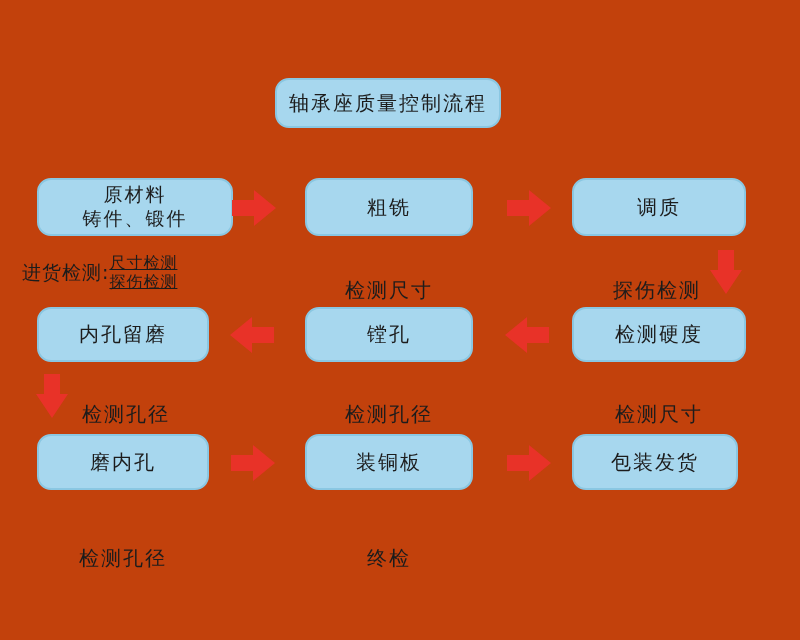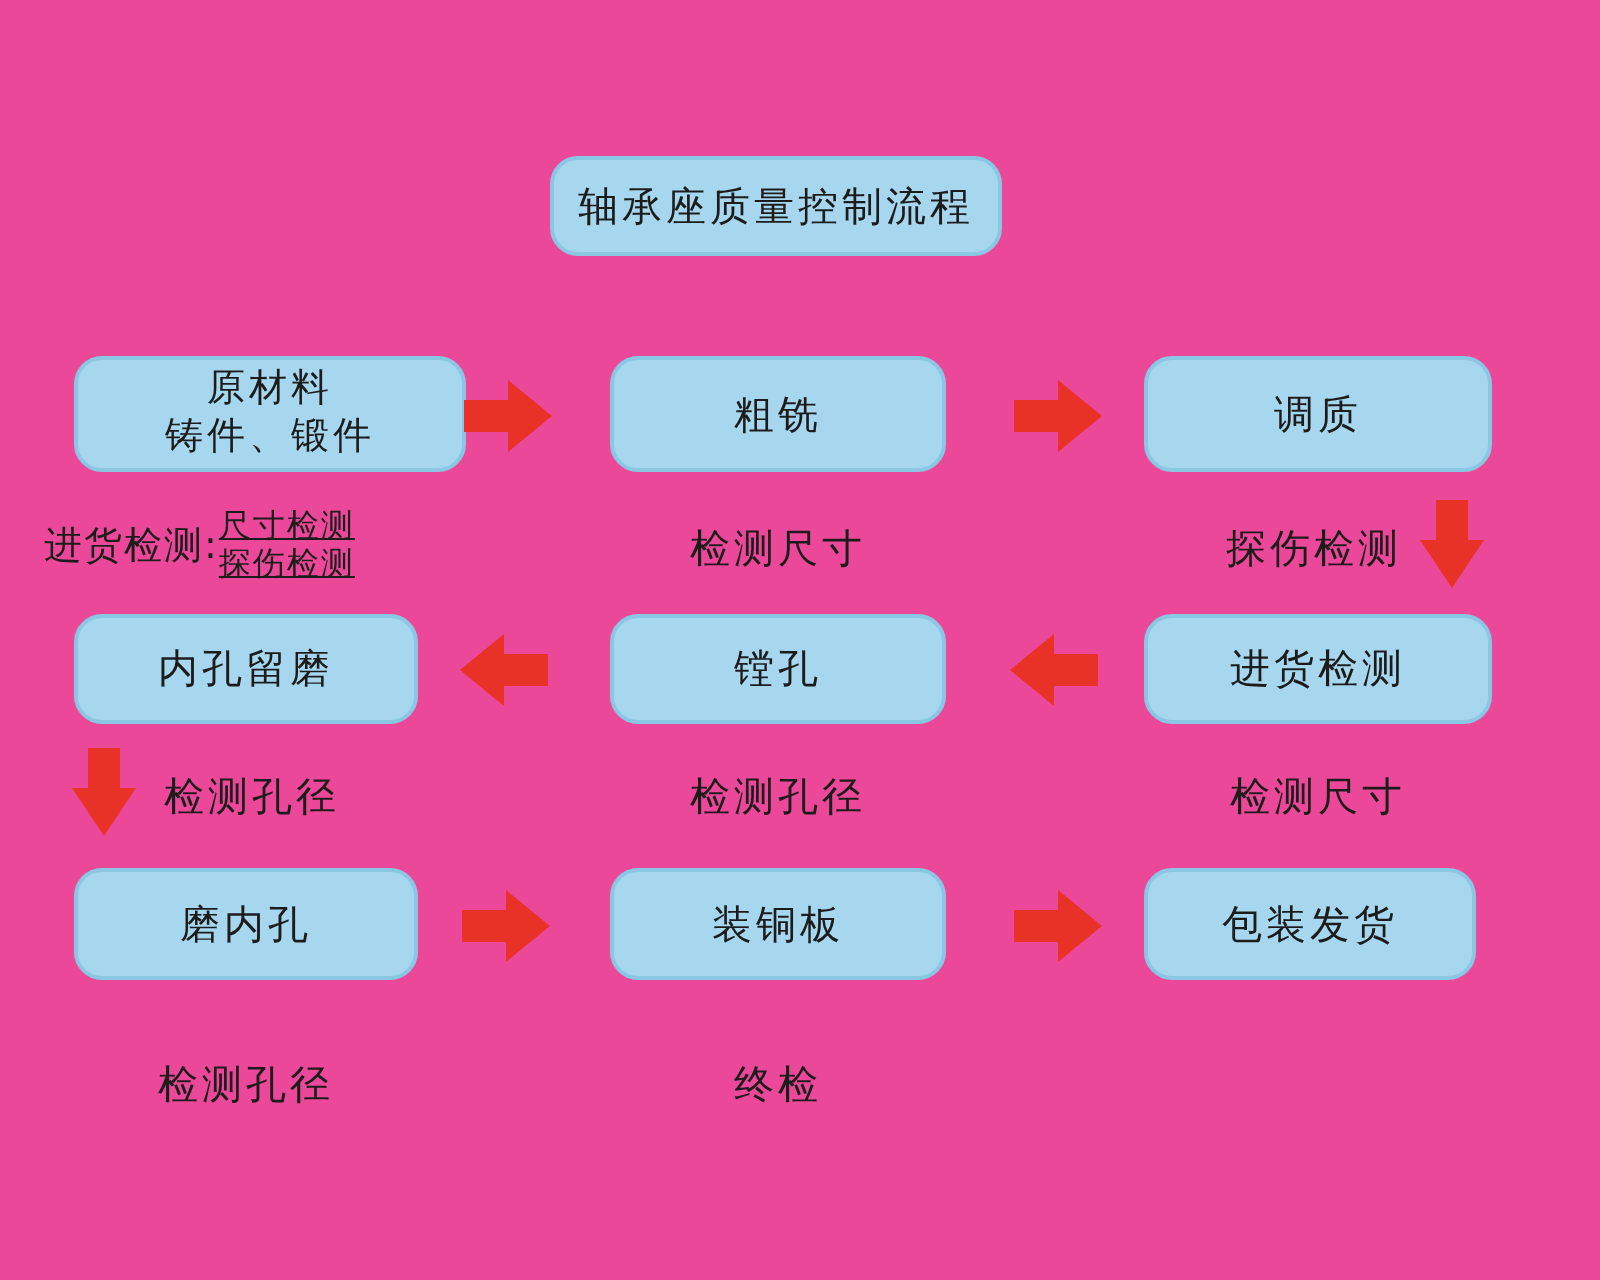--- a/index.html
+++ b/index.html
@@ -3,31 +3,31 @@
 <meta charset="utf-8">
 <style>
   :root{
     --box-fill:#a7d7ee;
     --box-border:#8ac7e2;
     --arrow:#e83228;
     --text:#1c1c1c;
   }
   html,body{margin:0;padding:0;background:#ffffff;}
   .canvas{
-    position:relative;width:800px;height:640px;background:#ec4899;overflow:hidden;
+    position:relative;width:800px;height:640px;background:#c2410c;overflow:hidden;
     font-family:"DejaVu Sans","Liberation Sans",sans-serif;color:var(--text);
   }
   .box{
     position:absolute;box-sizing:border-box;
     background:var(--box-fill);border:2px solid var(--box-border);border-radius:14px;
     display:flex;flex-direction:column;align-items:center;justify-content:center;
     font-size:20px;letter-spacing:2px;text-align:center;line-height:1.25;
   }
   .label{
-    position:absolute;font-size:20px;letter-spacing:2px;white-space:nowrap;
+    position:absolute;font-size:20px;letter-spacing:2px;white-space:nowrap;margin-top:16px;
   }
   .label.center{text-align:center;}
   .arrow{position:absolute;color:var(--arrow);}
   .arrow polygon{fill:currentColor;}
   .incoming{position:absolute;display:flex;align-items:center;white-space:nowrap;}
   .inc-label{font-size:19px;letter-spacing:1px;}
   .inc-stack{display:flex;flex-direction:column;font-size:16px;line-height:1.18;letter-spacing:1px;text-decoration:underline;}
 </style>
 </head>
 <body>
@@ -70,21 +70,21 @@
     <polygon points="10,0 26,0 26,20 34,20 18,44 2,20 10,20"></polygon>
   </svg>
 
   <div class="box" style="left:37px;top:307px;width:172px;height:55px">
     <span>内孔留磨</span>
   </div>
   <div class="box" style="left:305px;top:307px;width:168px;height:55px">
     <span>镗孔</span>
   </div>
   <div class="box" style="left:572px;top:307px;width:174px;height:55px">
-    <span>进货检测</span>
+    <span>检测硬度</span>
   </div>
 
   <svg class="arrow" style="left:505px;top:315px" width="44" height="40" viewBox="0 0 44 40">
     <polygon points="44,12 22,12 22,2 0,20 22,38 22,28 44,28"></polygon>
   </svg>
   <svg class="arrow" style="left:230px;top:315px" width="44" height="40" viewBox="0 0 44 40">
     <polygon points="44,12 22,12 22,2 0,20 22,38 22,28 44,28"></polygon>
   </svg>
 
   <svg class="arrow" style="left:34px;top:374px" width="36" height="44" viewBox="0 0 36 44">

